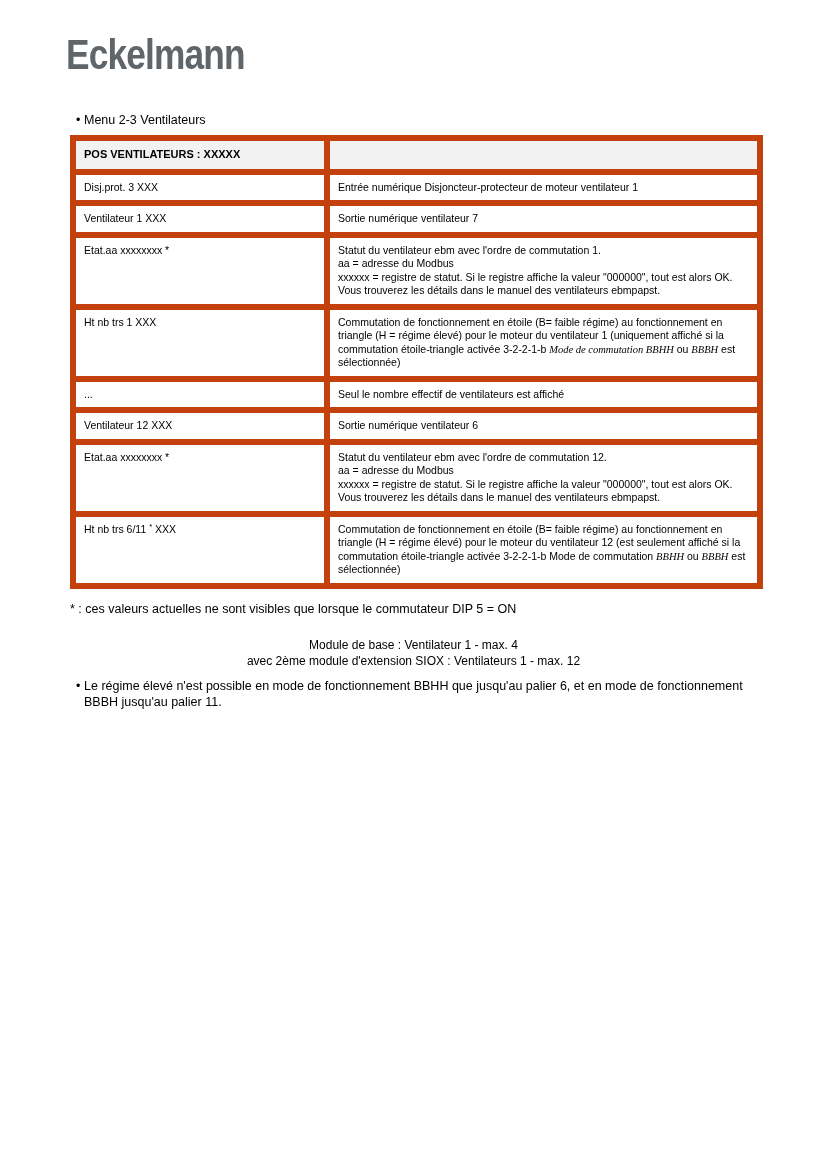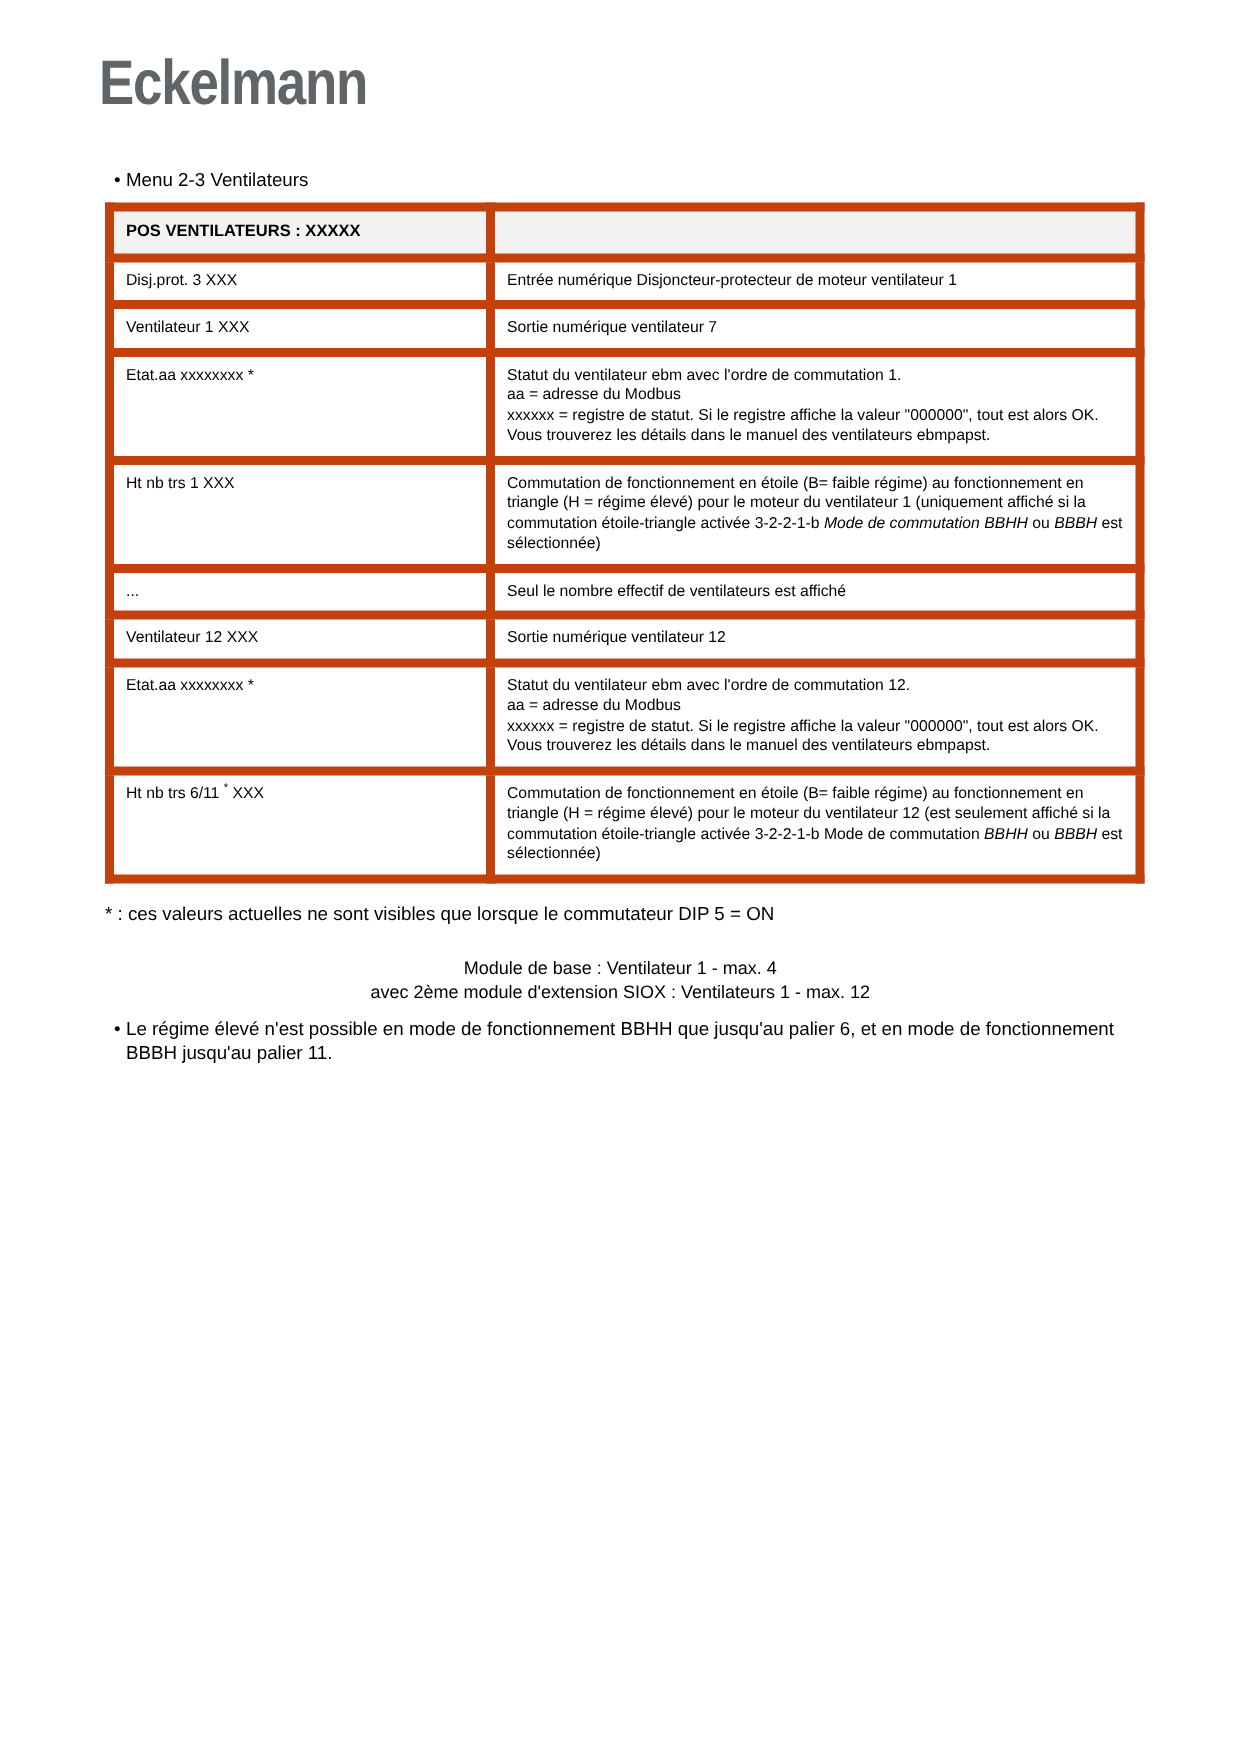--- a/index.html
+++ b/index.html
@@ -63,21 +63,21 @@
     font-size: 11px;
     padding: 7px 8px;
   }
   col.c-term { width: 254px; }
   col.c-desc { width: 433px; }
   td sup {
     font-size: 7.5px;
     vertical-align: super;
     line-height: 0;
   }
-  em { font-style: italic; }
+  em { font-style: italic; font-family: Liberation Serif, serif; }
   .note {
     margin-top: 12px;
     font-size: 12.5px;
     line-height: 16px;
   }
   .module-block {
     margin-top: 20px;
     font-size: 12px;
     line-height: 16px;
     text-align: center;
@@ -151,21 +151,21 @@
           </tr>
           <tr>
             <td><span>...</span></td>
             <td>
               <div><span>Seul le nombre effectif de ventilateurs est affiché</span></div>
             </td>
           </tr>
           <tr>
             <td><span>Ventilateur 12 XXX</span></td>
             <td>
-              <div><span>Sortie numérique ventilateur 12</span></div>
+              <div><span>Sortie numérique ventilateur 6</span></div>
             </td>
           </tr>
           <tr>
             <td><span>Etat.aa xxxxxxxx *</span></td>
             <td>
               <div><span>Statut du ventilateur ebm avec l'ordre de commutation 12.</span></div>
               <div><span>aa = adresse du Modbus</span></div>
               <div><span>xxxxxx = registre de statut. Si le registre affiche la valeur "000000", tout est alors OK. Vous trouverez les détails dans le manuel des ventilateurs ebmpapst.</span></div>
             </td>
           </tr>

